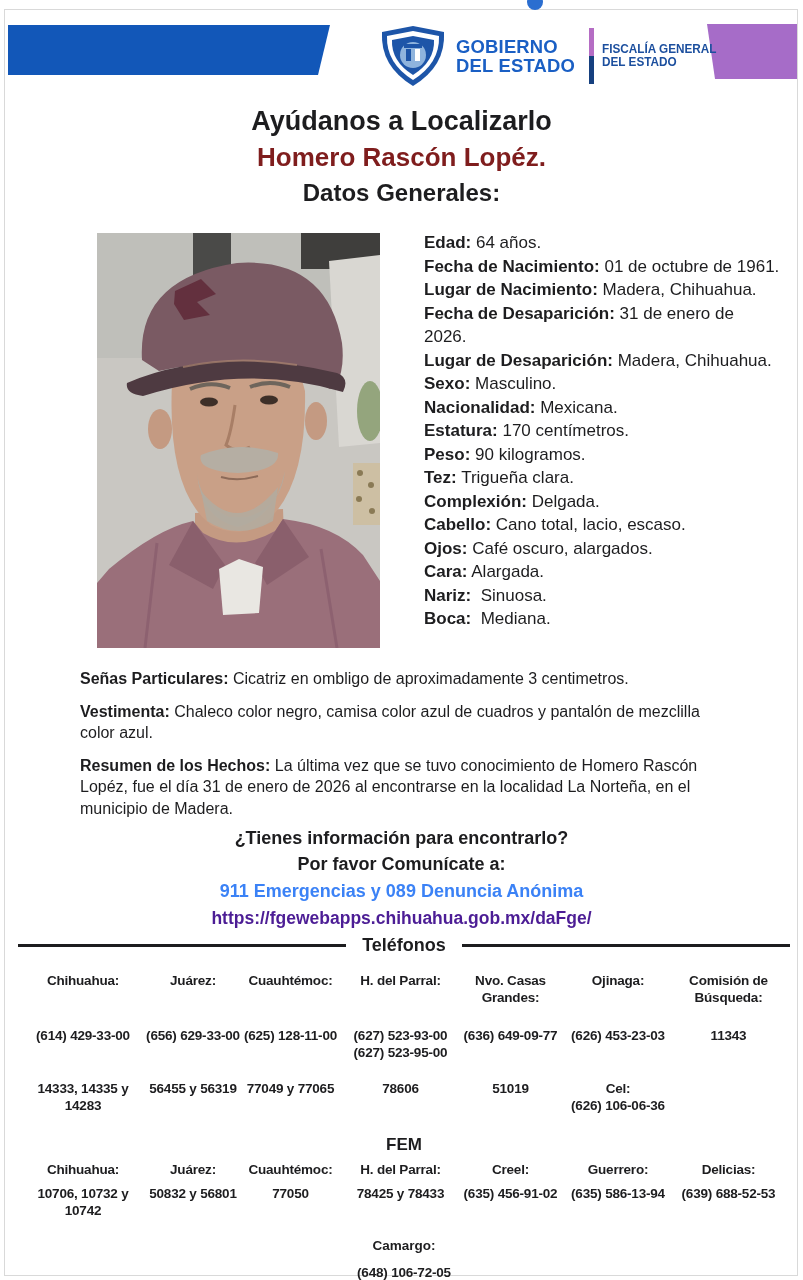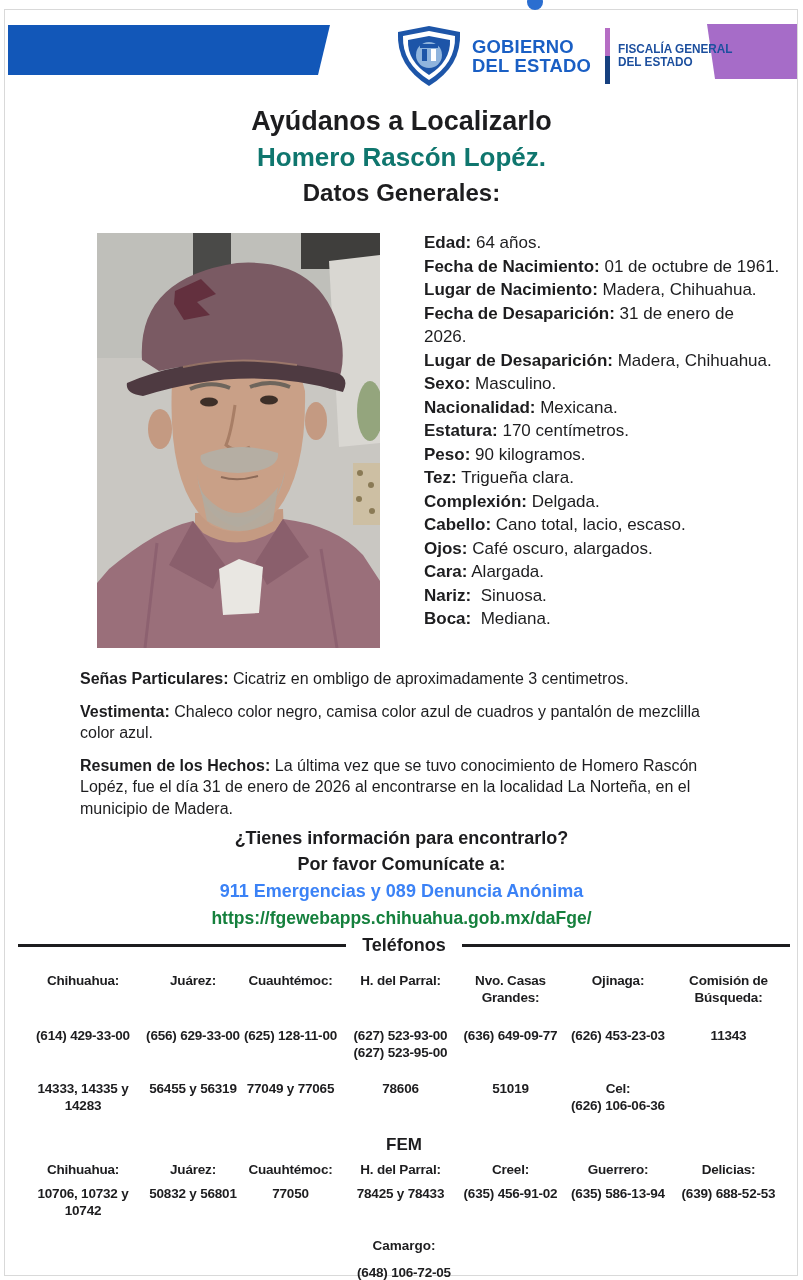--- a/index.html
+++ b/index.html
@@ -6,50 +6,50 @@
   .page{position:relative;width:803px;height:1280px;background:#ffffff;overflow:hidden;
         font-family:"Liberation Sans", sans-serif;color:#1d1d1f;}
   .scan-edge{position:absolute;left:4px;top:9px;right:5px;bottom:4px;border:1px solid #d9d9d9;pointer-events:none;}
 
   
   .hdr-blue{position:absolute;left:8px;top:25px;width:322px;height:50px;background:#1257b8;
             clip-path:polygon(0 0,100% 0,calc(100% - 12px) 100%,0 100%);}
   .hdr-purple{position:absolute;right:6px;top:24px;width:90px;height:55px;background:#a66cc8;
             clip-path:polygon(0 0,100% 0,100% 100%,8px 100%);}
   .blue-dot{position:absolute;left:527px;top:-6px;width:16px;height:16px;border-radius:50%;background:#2b6ed0;}
-  .hdr-center{position:absolute;left:392px;top:24px;display:flex;align-items:center;}
+  .hdr-center{position:absolute;left:376px;top:24px;display:flex;align-items:center;}
   .gob-name{margin-left:6px;color:#1a5fc4;font-weight:bold;font-size:19px;line-height:19px;letter-spacing:.2px;transform:scaleX(.97);transform-origin:left;}
   .divider{width:5px;height:56px;margin:0 8px 0 10px;background:linear-gradient(#b56dc4 0 50%,#16407f 50% 100%);}
   .fge-name{color:#1c4f9e;font-weight:bold;font-size:12.5px;line-height:13px;transform:scaleX(.94);transform-origin:left;}
 
   
   .title-wrap{position:absolute;left:0;right:0;top:106px;text-align:center;}
   .t1{font-size:27px;font-weight:bold;}
-  .t2{font-size:26px;font-weight:bold;color:#0f766e;margin-top:5px;}
+  .t2{font-size:26px;font-weight:bold;color:#7f1d1d;margin-top:5px;}
   .t3{font-size:24px;font-weight:bold;margin-top:6px;}
 
   
   .photo{position:absolute;left:97px;top:233px;width:283px;height:415px;}
 
   
   .fields{position:absolute;left:424px;top:231px;width:356px;font-size:17px;line-height:23.5px;}
   .field b{font-weight:bold;}
 
   
   .paras{position:absolute;left:80px;top:668px;width:650px;font-size:16px;line-height:21.5px;}
   .para{margin:0 0 11px 0;}
   .para b{font-weight:bold;margin-top:22px;}
 
   
   .contact{position:absolute;left:0;right:0;top:828px;text-align:center;font-weight:bold;}
   .contact .c1{font-size:18px;}
   .contact .c2{font-size:18px;margin-top:5px;}
   .contact .c3{font-size:18px;margin-top:6px;color:#3b82f6;}
   .contact .c4{font-size:17.5px;margin-top:6px;}
-  .contact a{color:#15803d;text-decoration:none;}
+  .contact a{color:#4c1d95;text-decoration:none;}
 
   
   .tels{position:absolute;left:18px;right:13px;top:935px;}
   .tels-title{display:flex;align-items:center;gap:16px;font-size:18px;font-weight:bold;}
   .tels-title .line{flex:1;height:3px;background:#1d1d1f;}
   .tgrid{display:grid;grid-template-columns:130px 90px 105px 115px 105px 110px 111px;text-align:center;font-weight:bold;}
   .tgrid .cell{display:flex;flex-direction:column;align-items:center;min-width:0;font-size:13.5px;line-height:17px;letter-spacing:-.2px;}
   .tgrid .nowrap span{white-space:nowrap;}
   .hrow{margin-top:16px;}
   .r1{margin-top:21px;}

